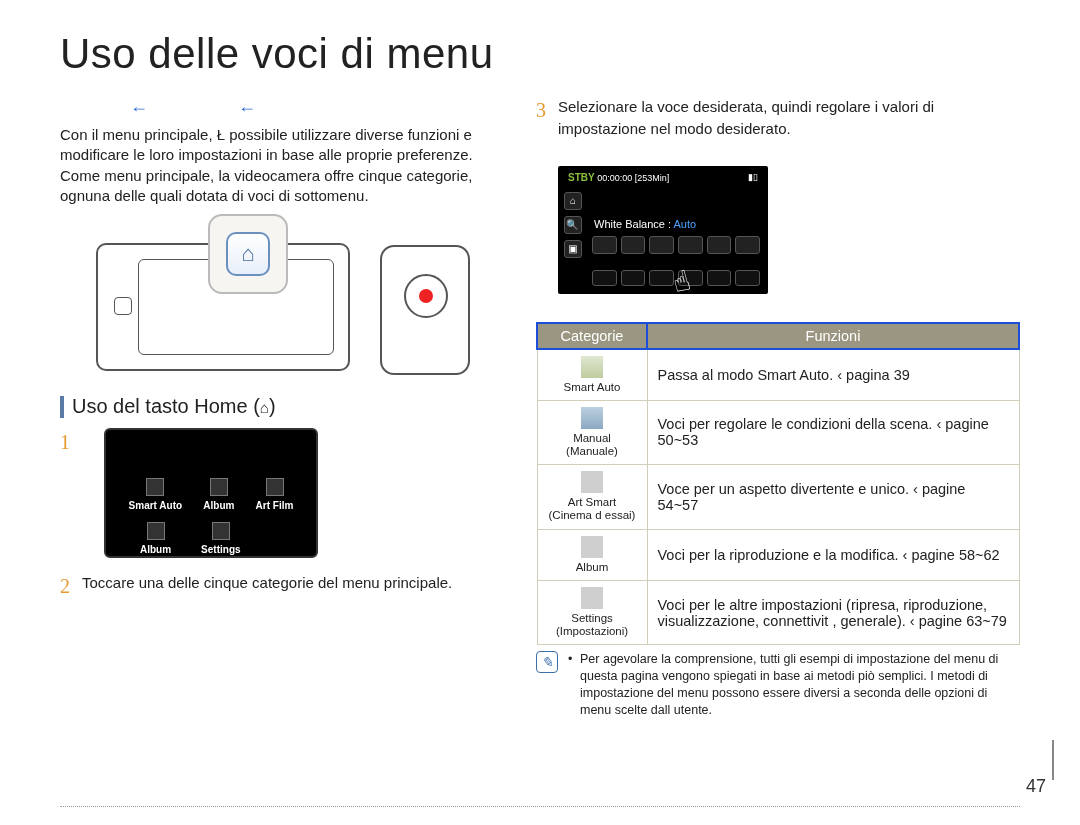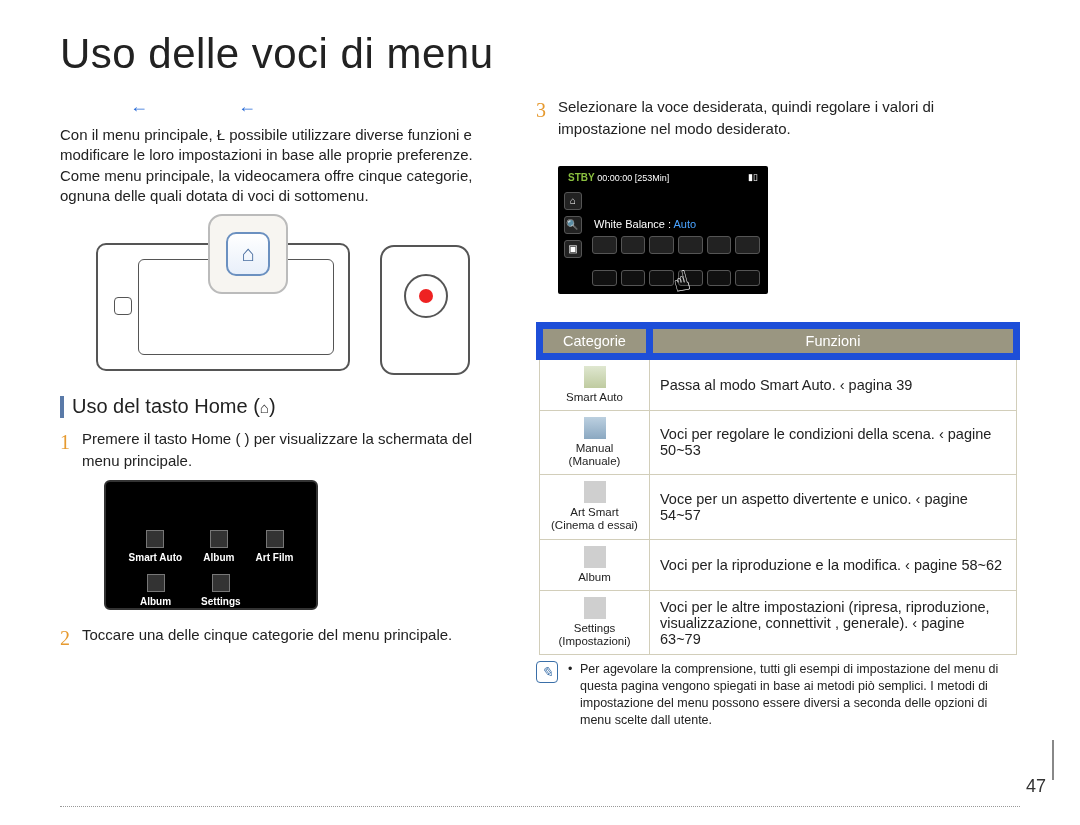--- a/index.html
+++ b/index.html
@@ -49,21 +49,21 @@
   .wb-shot .label .auto { color:#4aa3ff; }
   .wb-shot .icons-col { position:absolute; left:6px; top:26px; display:flex; flex-direction:column; gap:6px; }
   .wb-shot .icons-col span { width:18px; height:18px; background:#222; border:1px solid #555; border-radius:3px; display:flex; align-items:center; justify-content:center; font-size:10px; }
   .wb-shot .row-icons { position:absolute; left:34px; right:8px; top:70px; display:flex; gap:4px; }
   .wb-shot .row-icons span { flex:1; height:18px; background:#222; border:1px solid #555; border-radius:3px; }
   .wb-shot .row-bottom { position:absolute; left:34px; right:8px; bottom:8px; display:flex; gap:4px; }
   .wb-shot .row-bottom span { flex:1; height:16px; background:#111; border:1px solid #555; border-radius:3px; }
   .wb-shot .hand { position:absolute; right:78px; bottom:-4px; font-size:28px; transform:rotate(-15deg); }
   
   table.cat { width:100%; border-collapse:collapse; font-size:14.5px; }
-  table.cat th { background:#9a9681; color:#fff; font-weight:400; padding:4px 8px; text-align:center; border:7px solid #1d4ed8; }
+  table.cat th { background:#9a9681; color:#fff; font-weight:400; padding:4px 8px; text-align:center; border:2px solid #1d4ed8; }
   table.cat th.cat-col { width:110px; }
   table.cat td { border:1px solid #d2ceba; padding:6px 10px; vertical-align:middle; }
   table.cat td.cat-cell { text-align:center; font-size:11.5px; line-height:1.15; }
   .tile { width:22px; height:22px; margin:0 auto 3px; background:#cfcfcf; }
   .tile.sa { background:linear-gradient(#dfe7d0,#bfcba0); }
   .tile.mn { background:linear-gradient(#bcd0e0,#8ba8c1); }
   .tile.af { background:#cfcfcf; }
   .tile.al { background:#cfcfcf; }
   .tile.st { background:#cfcfcf; }
   .notes { display:flex; gap:10px; margin-top:6px; font-size:12.5px; line-height:1.35; }
@@ -110,21 +110,20 @@
 
       <div class="sec-head">
         <div class="head-bar"></div>
         <h2>
           <span>Uso del tasto Home (</span><span class="home-icon-inline">⌂</span><span>)</span>
         </h2>
       </div>
 
       <ol class="steps">
         <li>
-          <span>Premere il tasto Home ( ) per visualizzare la schermata del menu principale.</span>
           <div class="screenshot-mini">
             <div class="row top">
               <div class="cell"><div class="icon-sq"></div><span>Smart Auto</span></div>
               <div class="cell"><div class="icon-sq"></div><span>Album</span></div>
               <div class="cell"><div class="icon-sq"></div><span>Art Film</span></div>
             </div>
             <div class="row bot">
               <div class="cell"><div class="icon-sq"></div><span>Album</span></div>
               <div class="cell"><div class="icon-sq"></div><span>Settings</span></div>
             </div>

